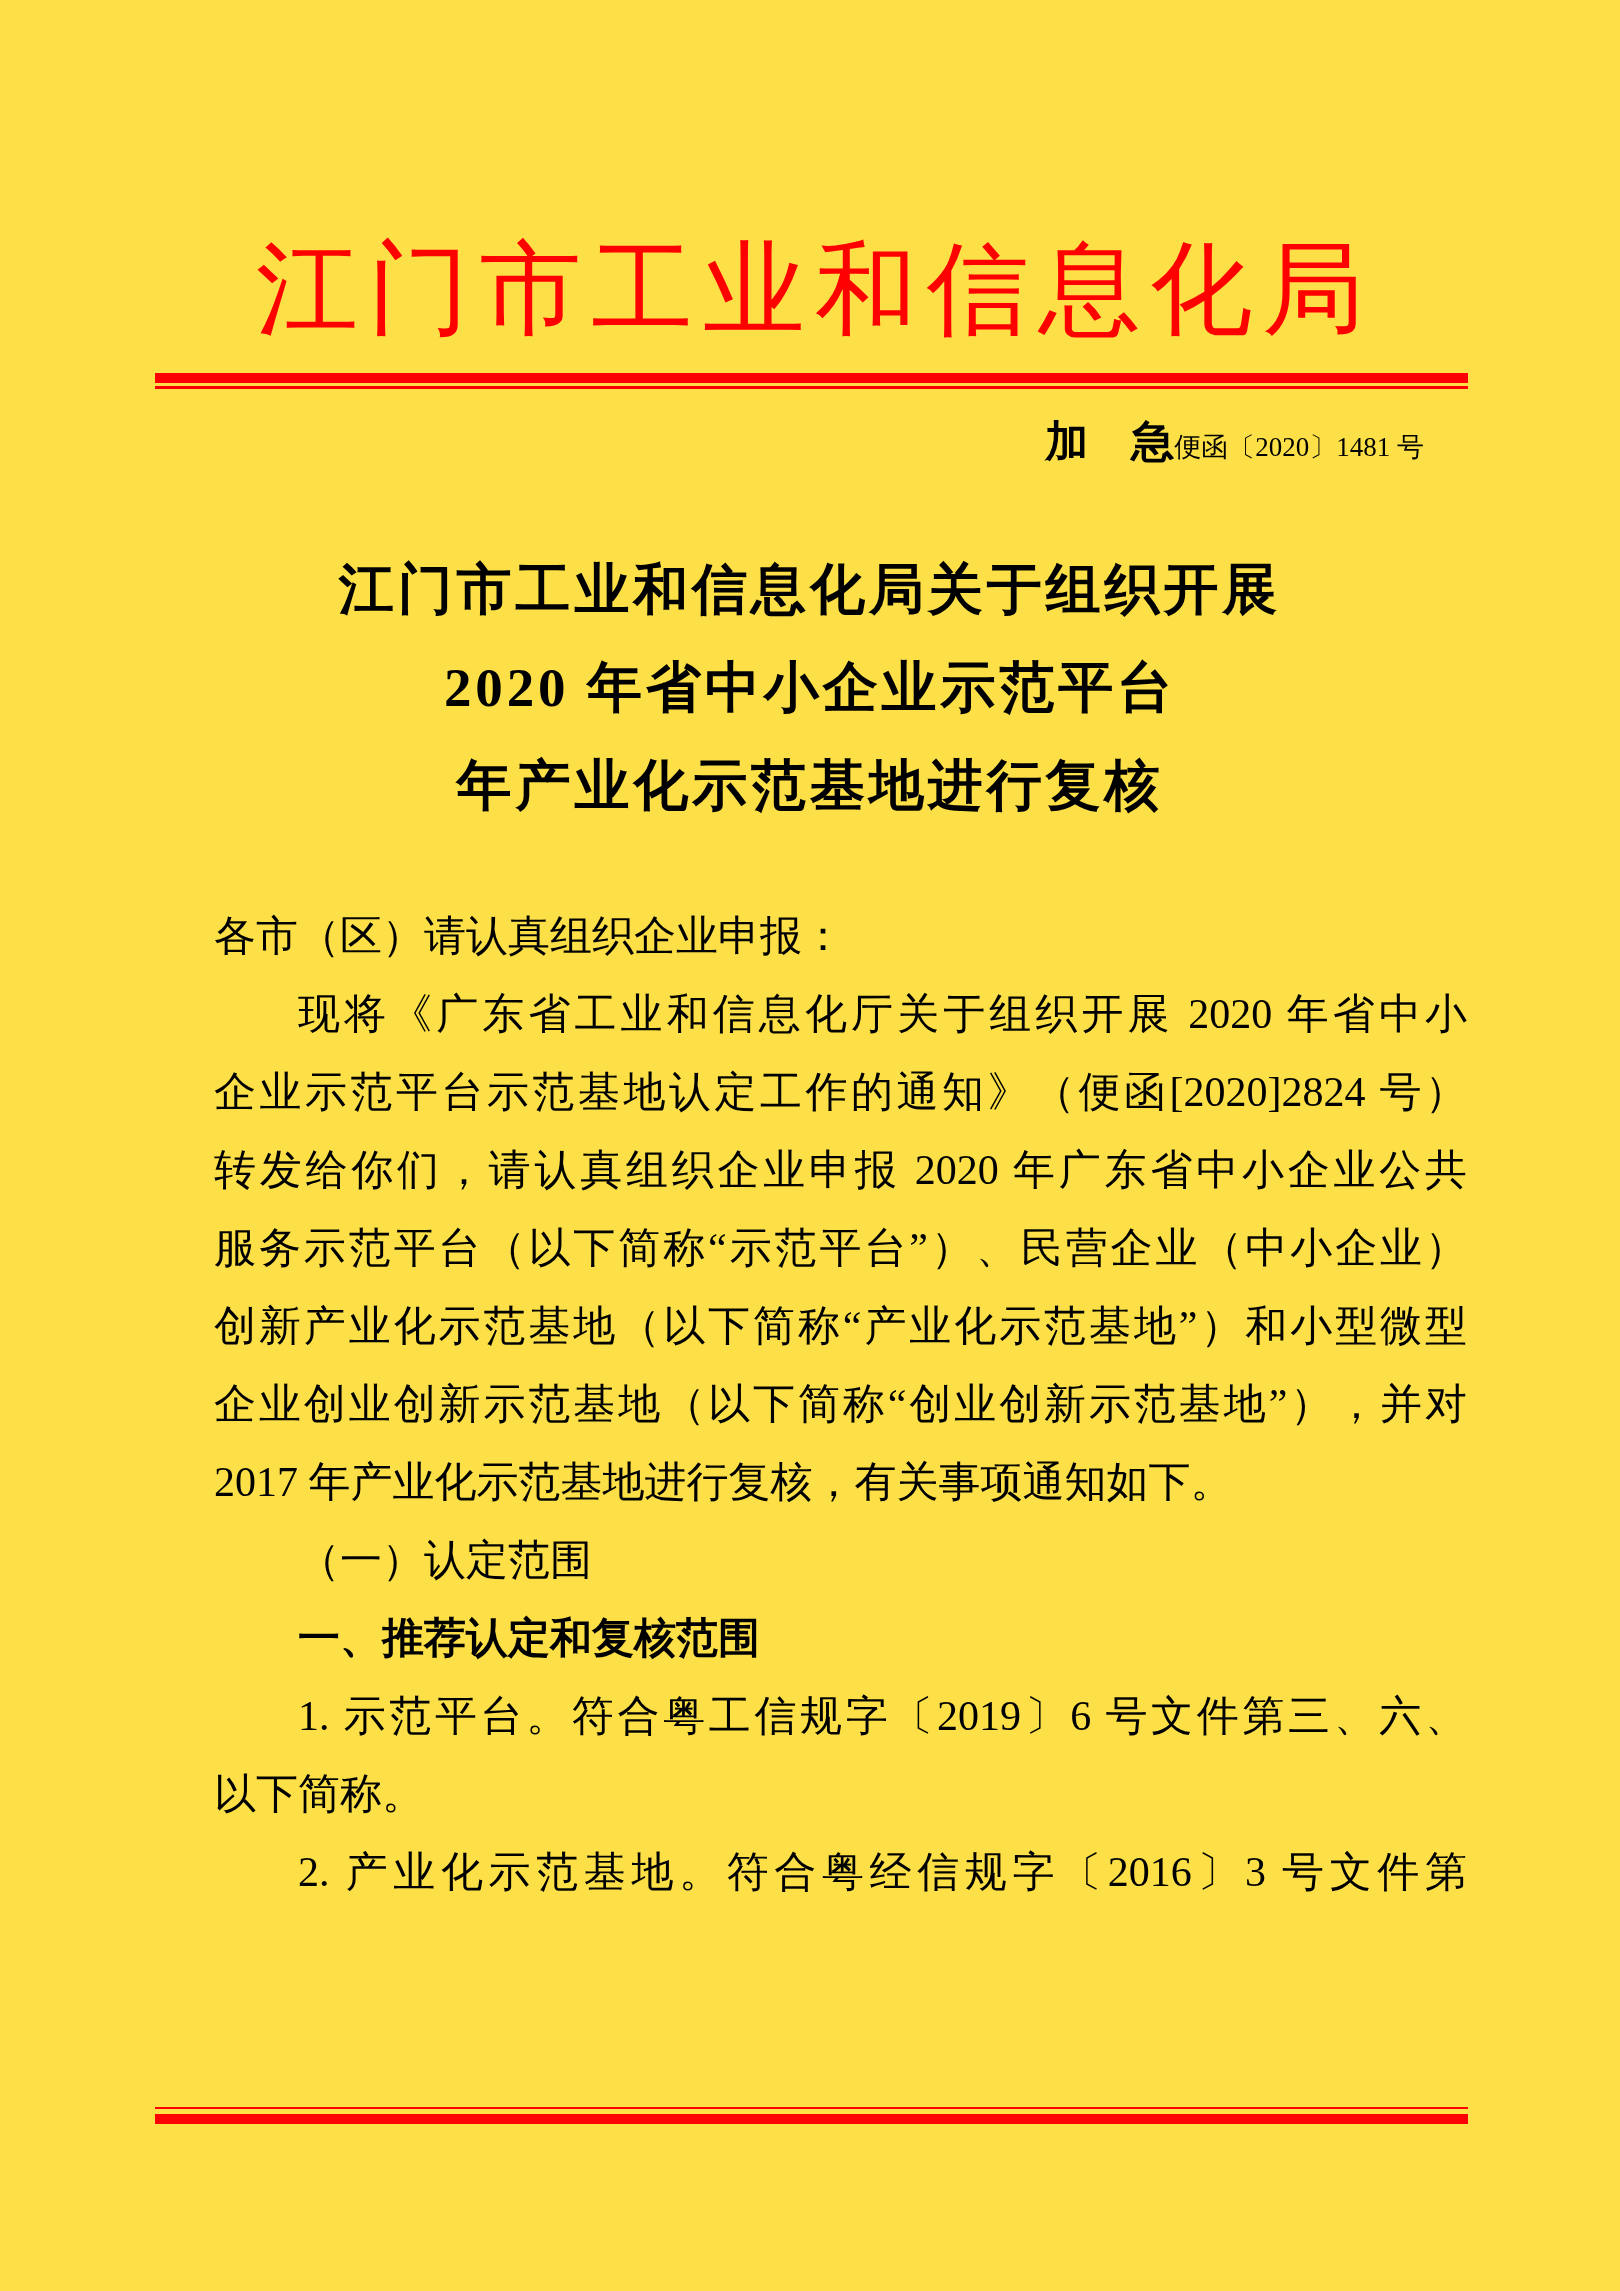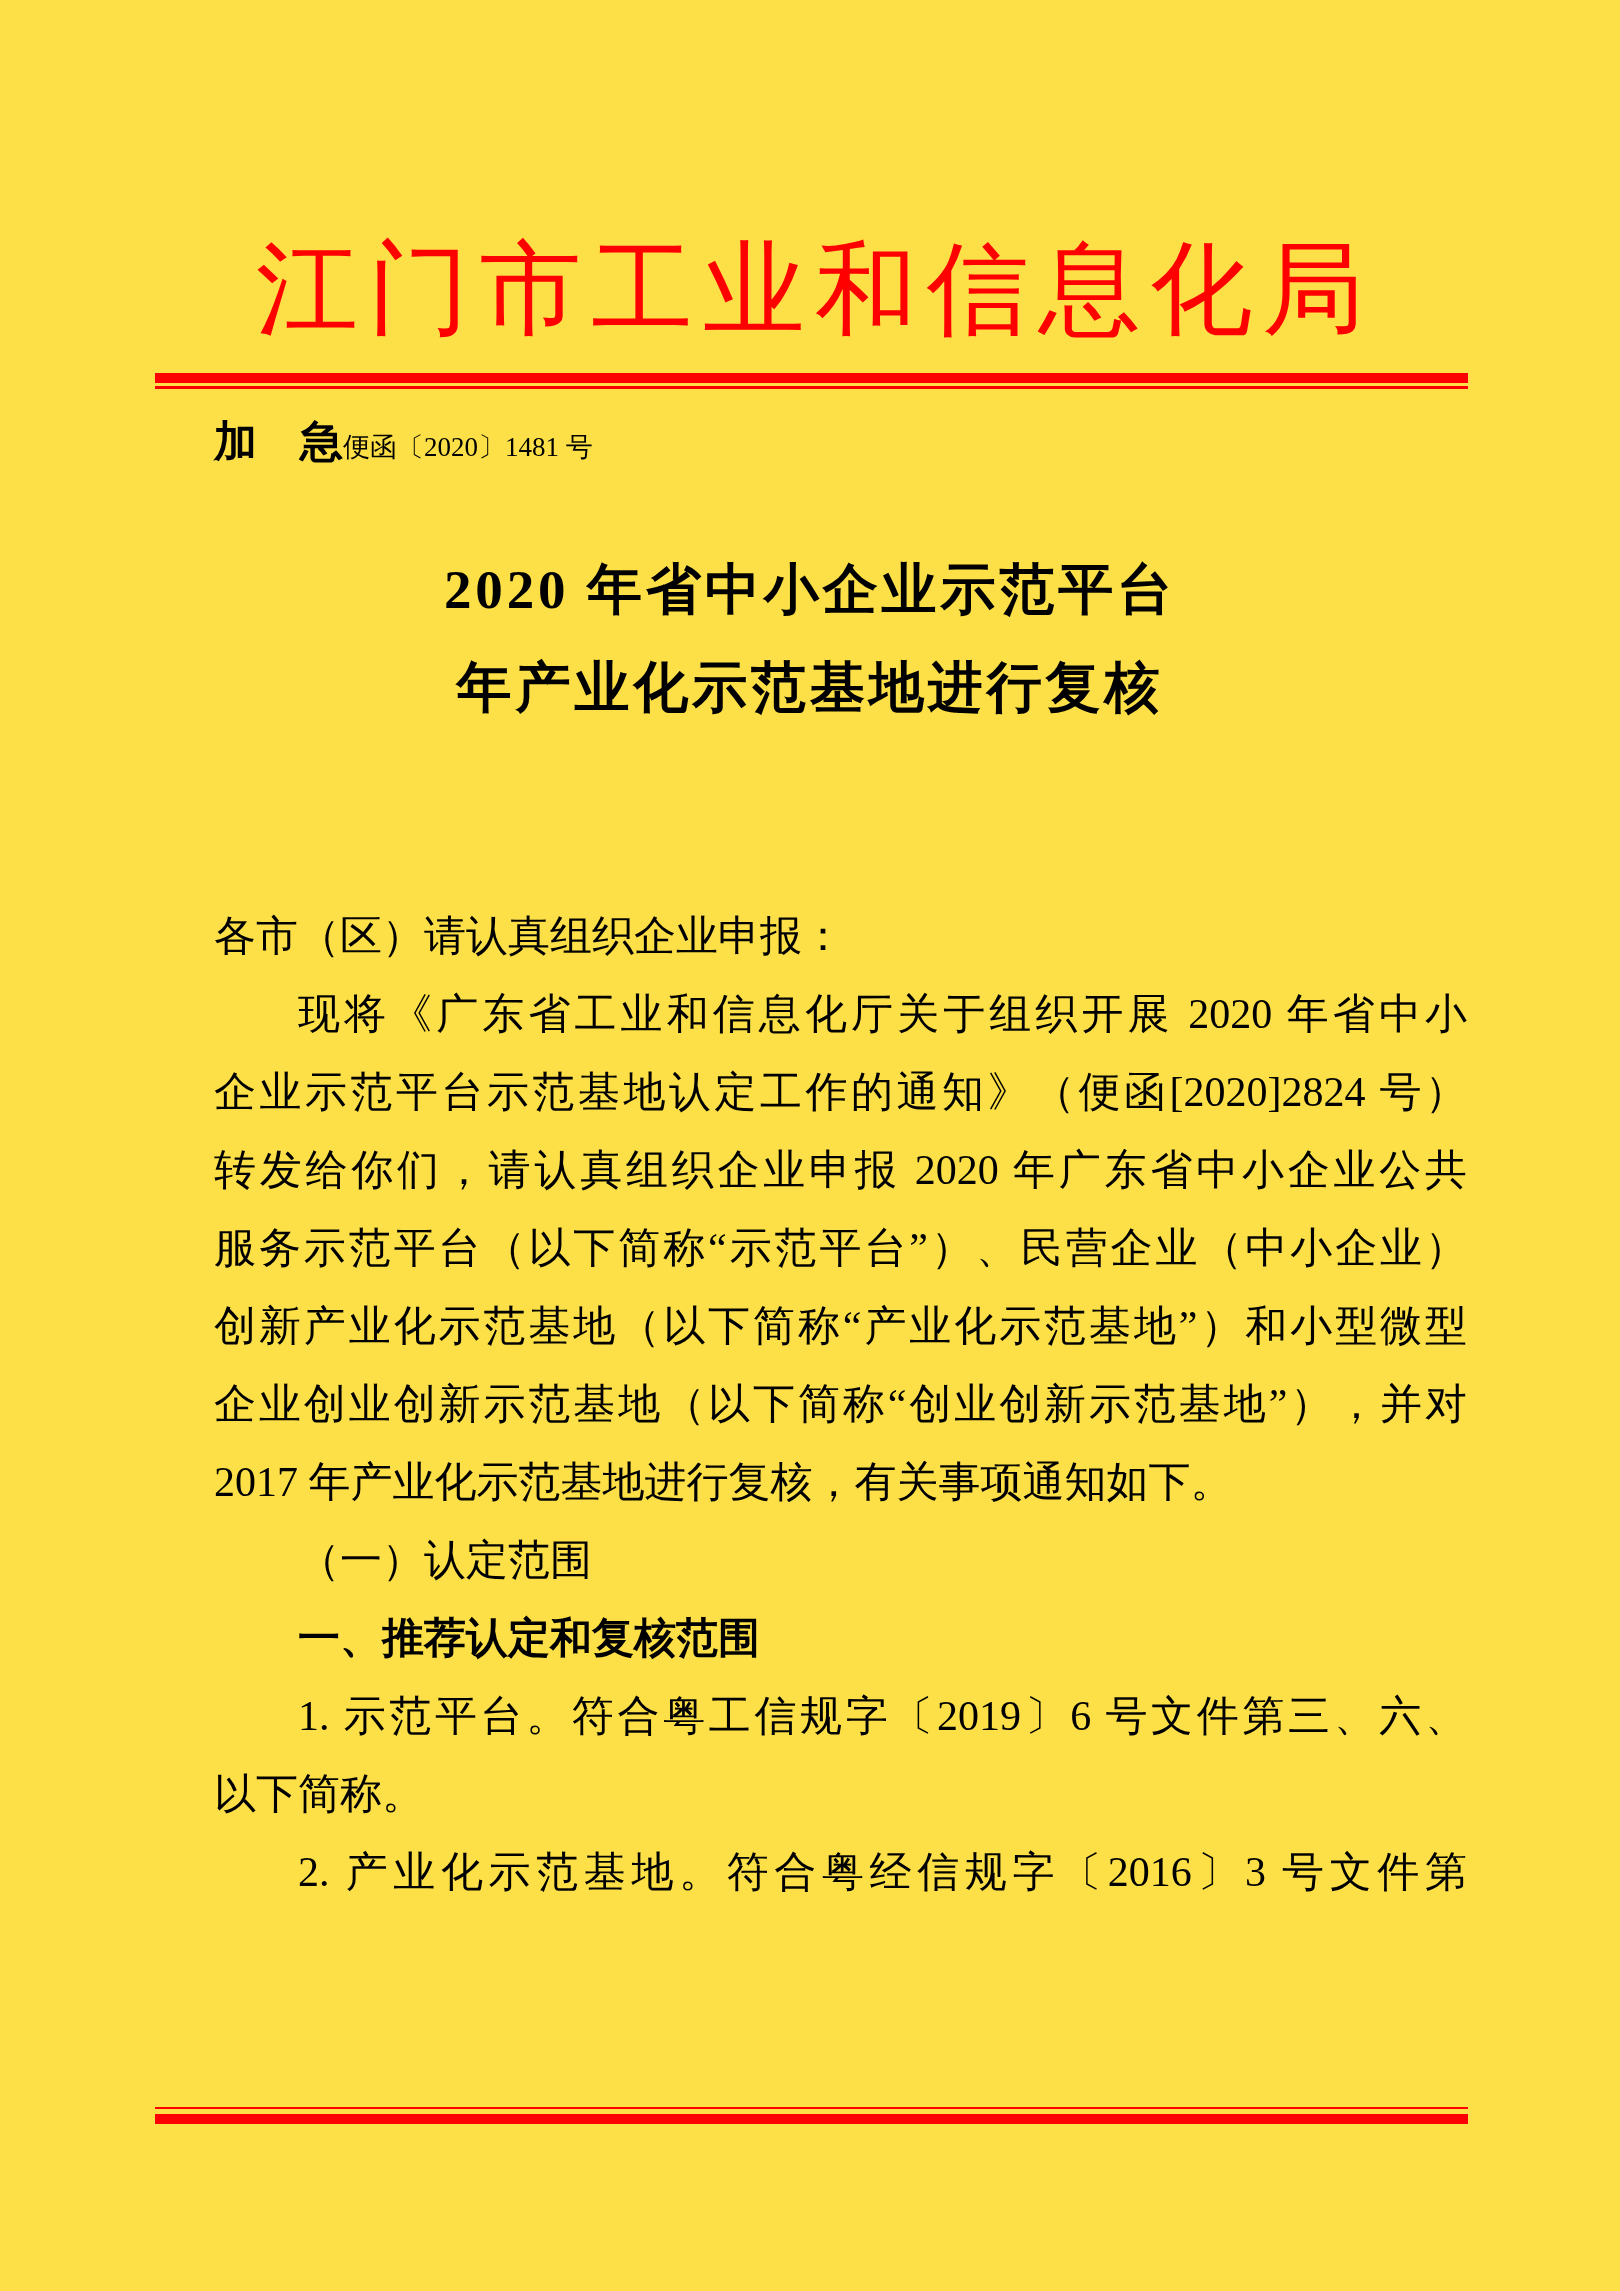--- a/index.html
+++ b/index.html
@@ -23,21 +23,21 @@
   }
   .rules{position:absolute;left:155px;width:1313px;}
   .rules-header{top:373px;}
   .rules-footer{top:2107px;}
   .rule-thick{height:9.8px;background:#f00;}
   .rule-thin{height:2.9px;background:#f00;}
   .rules-header .rule-thick{margin-bottom:2.9px;}
   .rules-footer .rule-thin{height:2px;margin-bottom:4.9px;}
   .info-row{
     position:absolute;top:412px;left:214px;right:196px;height:59px;
-    display:flex;justify-content:flex-start;align-items:baseline;
+    display:flex;justify-content:flex-end;align-items:baseline;
   }
   .urgency{
     font-family:"Liberation Sans","DejaVu Sans",sans-serif;
     font-weight:bold;font-size:43px;line-height:59px;white-space:nowrap;
   }
   .refnum{font-size:27px;line-height:59px;white-space:nowrap;}
   .doc-title{
     position:absolute;top:541px;left:0;right:0;
     text-align:center;
     font-size:55px;font-weight:bold;line-height:98px;
@@ -66,20 +66,21 @@
     <div class="rule-thick"></div>
     <div class="rule-thin"></div>
   </div>
 
   <div class="info-row">
     <span class="urgency">加　急</span>
     <span class="refnum">便函〔2020〕1481 号</span>
   </div>
 
   <div class="doc-title">
+    <div>江门市工业和信息化局关于组织开展</div>
     <div>2020 年省中小企业示范平台</div>
     <div>年产业化示范基地进行复核</div>
   </div>
 
   <div class="doc-body">
     <div class="bl">各市（区）请认真组织企业申报：</div>
     <div class="bl indent just">现将《广东省工业和信息化厅关于组织开展 2020 年省中小</div>
     <div class="bl just">企业示范平台示范基地认定工作的通知》（便函[2020]2824 号）</div>
     <div class="bl just">转发给你们，请认真组织企业申报 2020 年广东省中小企业公共</div>
     <div class="bl just">服务示范平台（以下简称“示范平台”）、民营企业（中小企业）</div>

